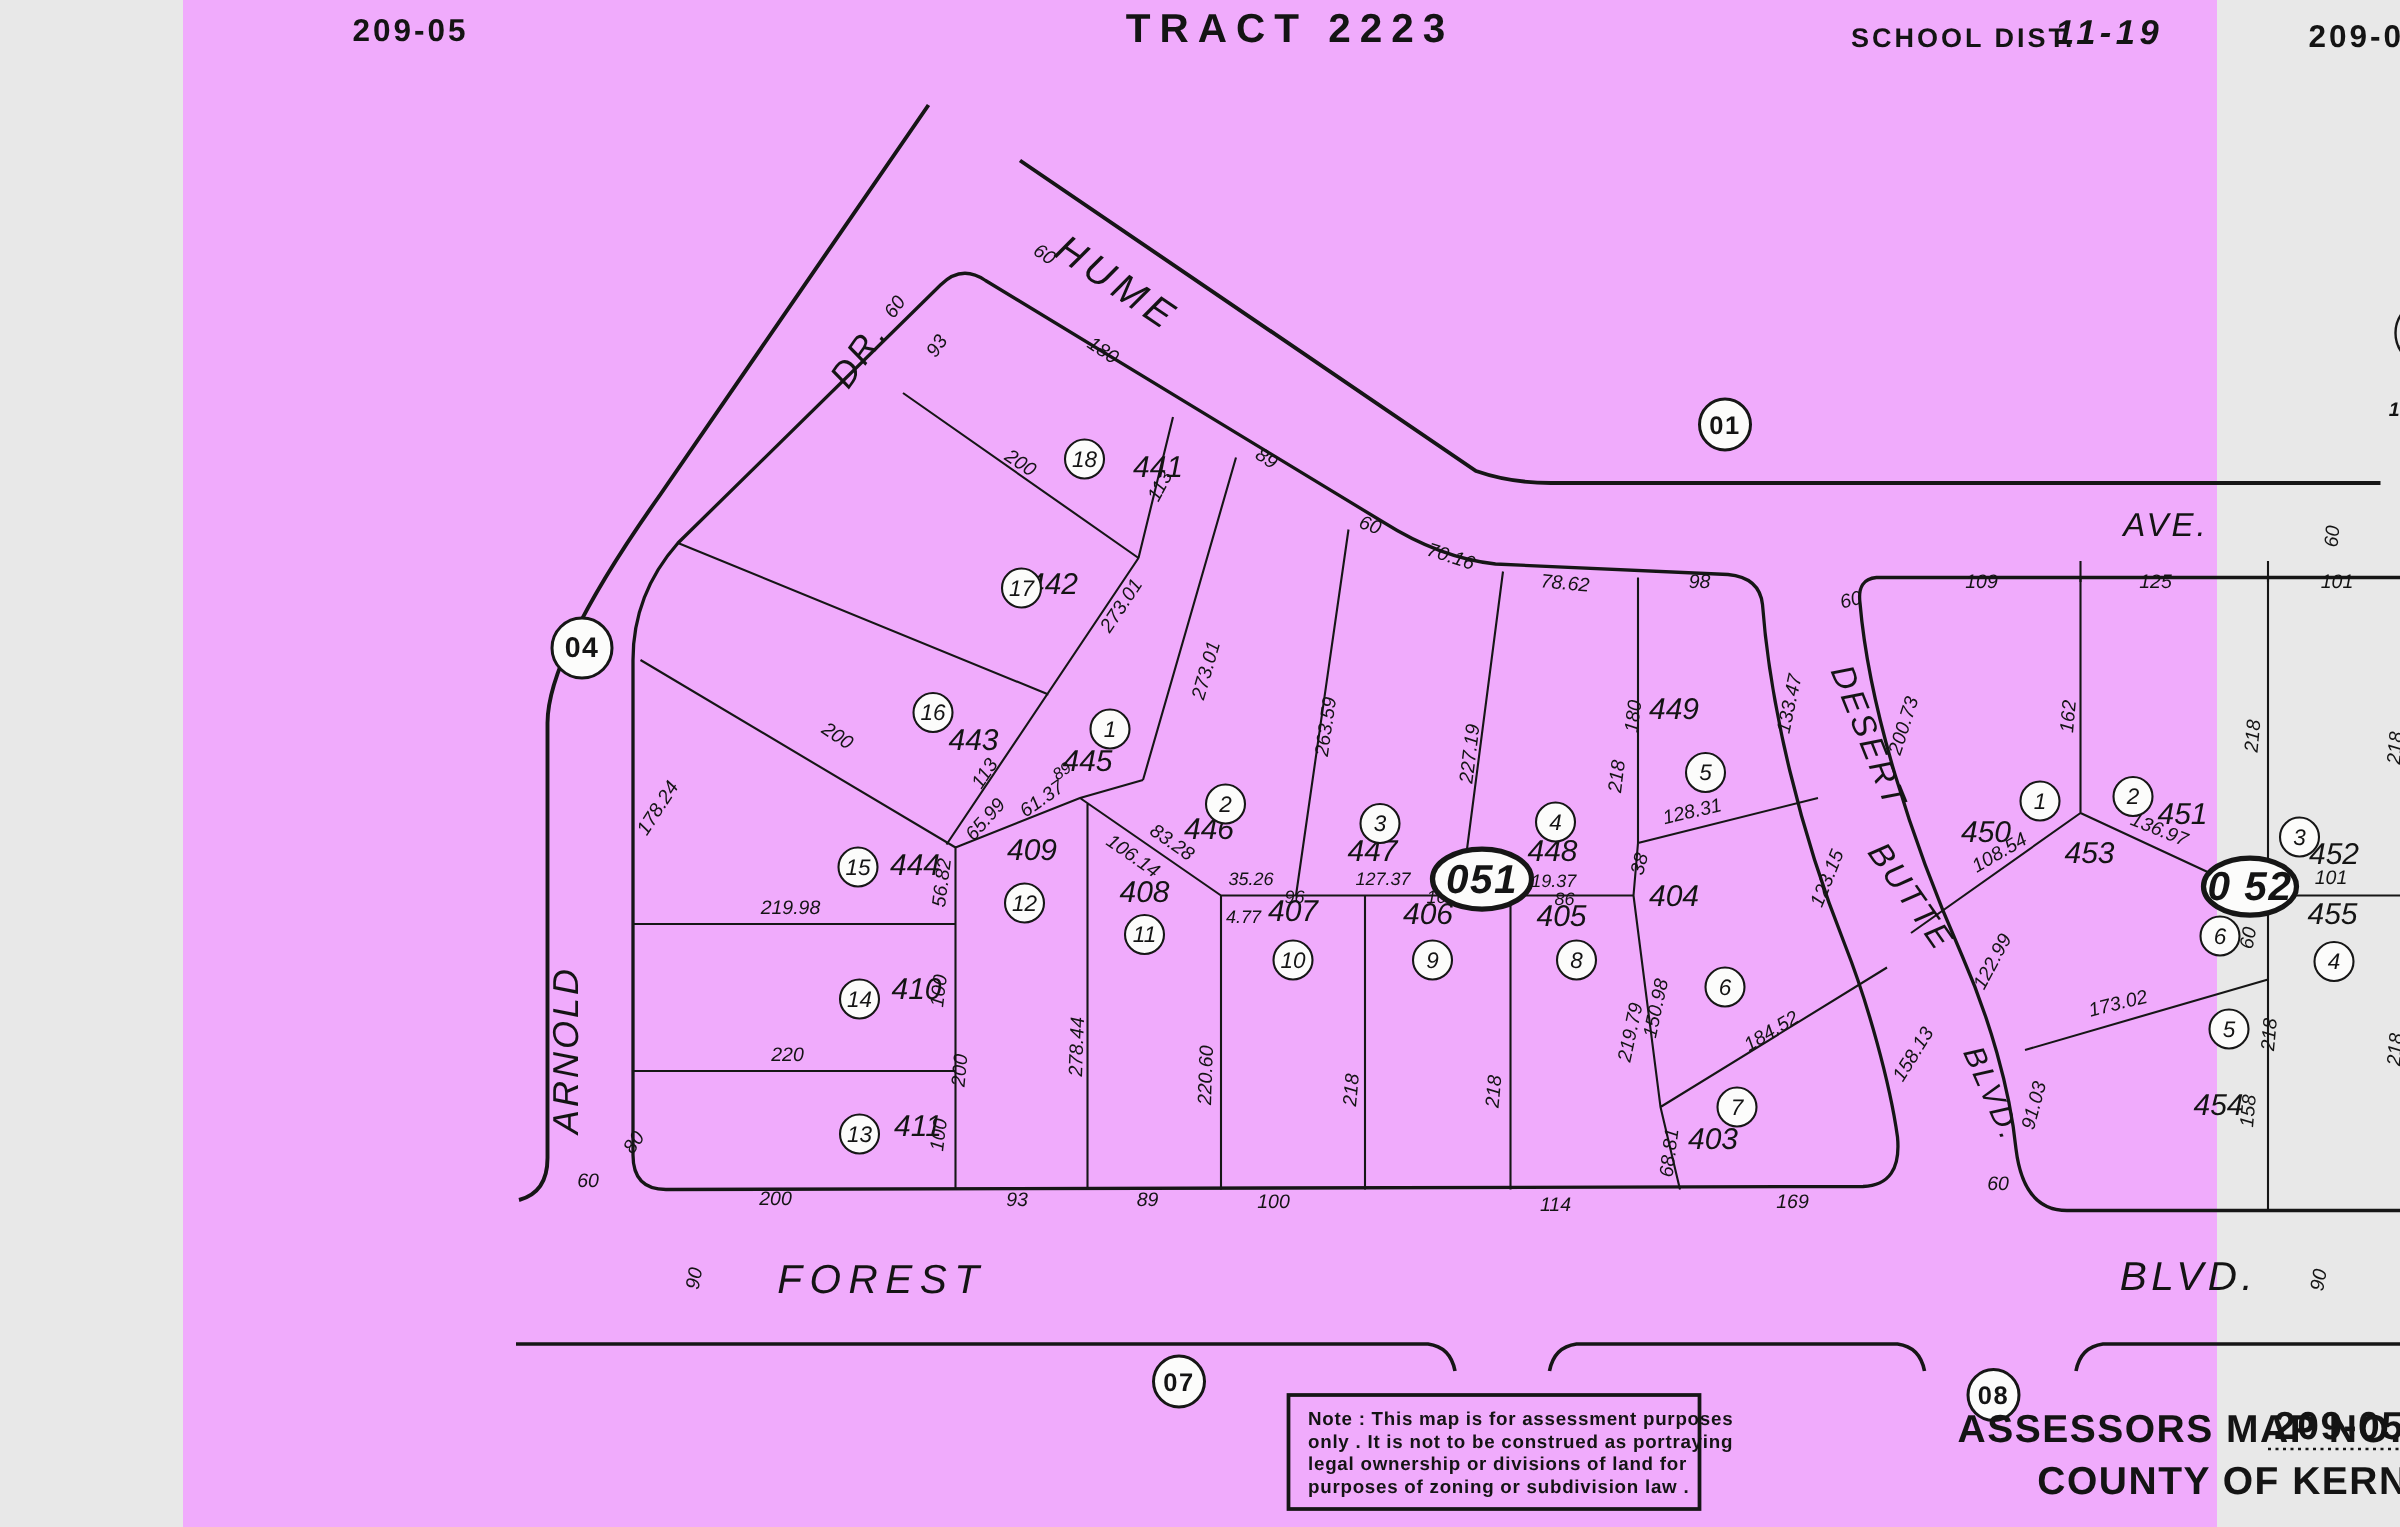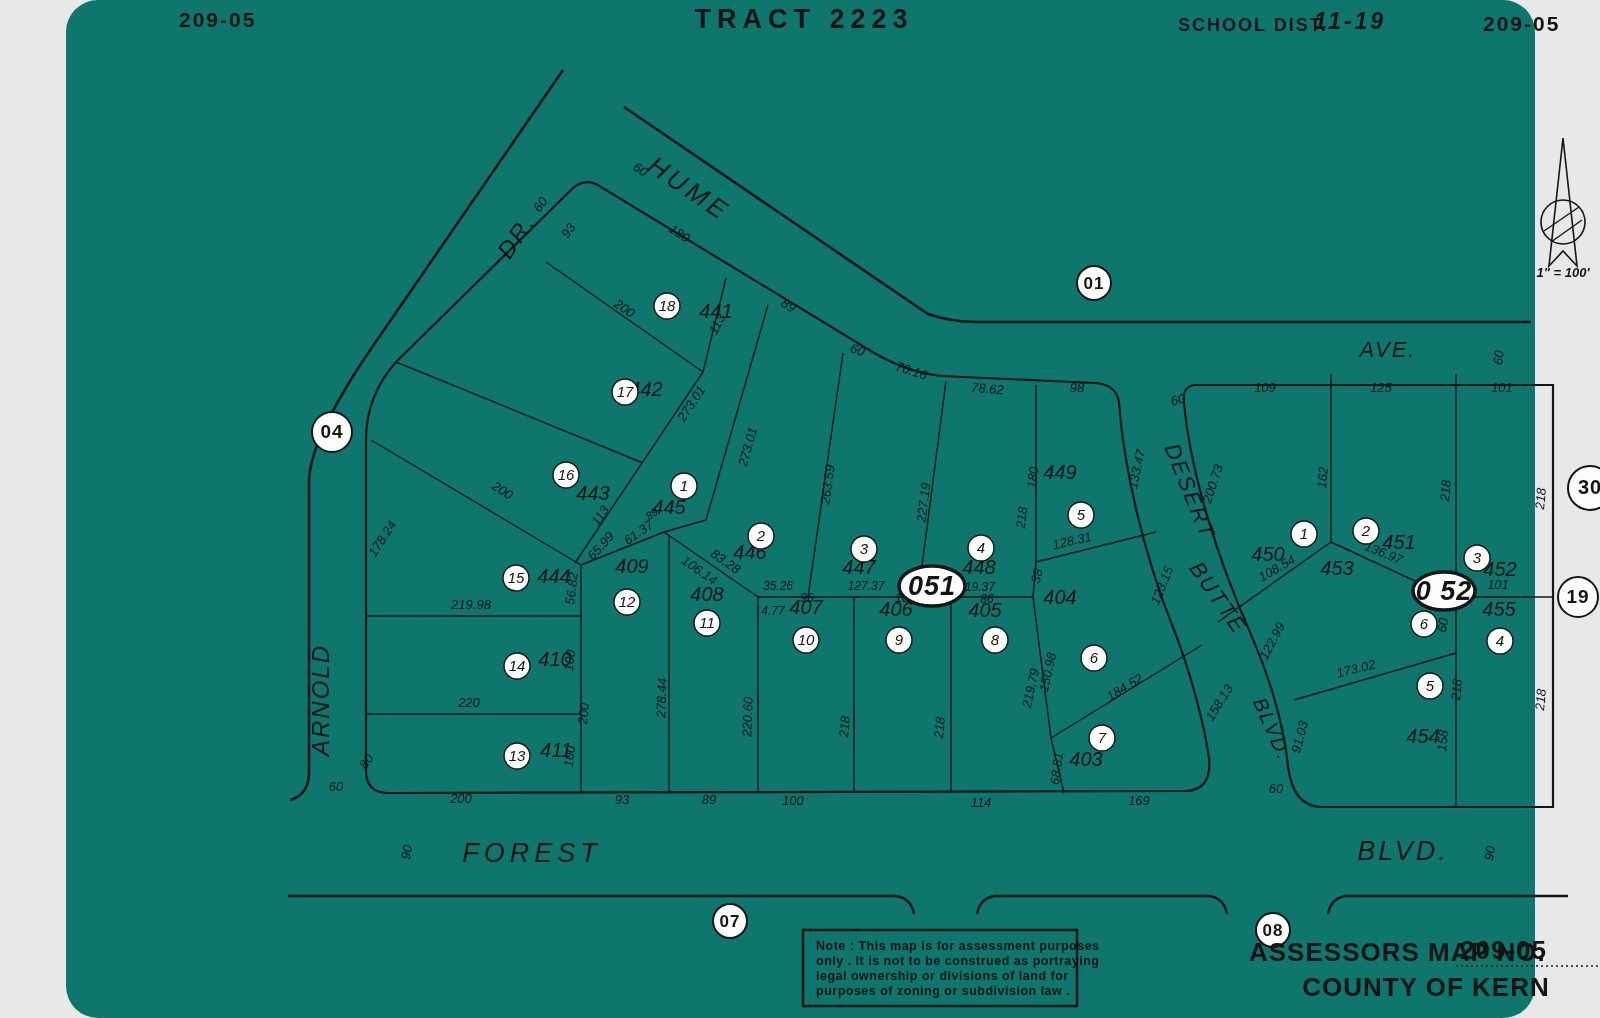--- a/index.html
+++ b/index.html
@@ -1,17 +1,17 @@
 <!DOCTYPE html>
 <html><head>
 <meta charset="utf-8">
 <style>
   html,body{margin:0;padding:0;background:#e8e8e8;}
-  #page{position:relative;width:1469px;height:1018px;background:#0f766e;margin:0 auto;
-        font-family:"Liberation Sans",sans-serif;border-radius:32px;}
+  #page{position:relative;width:1356px;height:1018px;background:#f0abfc;margin:0 auto;
+        font-family:"Liberation Sans",sans-serif;}
   svg{position:absolute;left:0;top:0;}
   svg text{fill:#141414;}
   .dim{font-style:italic;font-size:13px;font-family:"Liberation Sans",sans-serif;}
   .parcel{font-style:italic;font-size:20px;font-family:"Liberation Sans",sans-serif;}
   .street{font-style:italic;font-size:23px;font-family:"Liberation Sans",sans-serif;letter-spacing:2px;}
   .lotnum{font-style:italic;font-size:15px;font-family:"Liberation Sans",sans-serif;}
   .secnum{font-weight:700;font-size:17px;font-family:"Liberation Sans",sans-serif;letter-spacing:1px;}
   .blocknum{font-style:italic;font-weight:700;font-size:27px;font-family:"Liberation Sans",sans-serif;}
   .hdr{font-weight:600;font-size:21px;letter-spacing:2px;}
   .hdr-title{font-weight:600;font-size:27px;letter-spacing:6px;}

